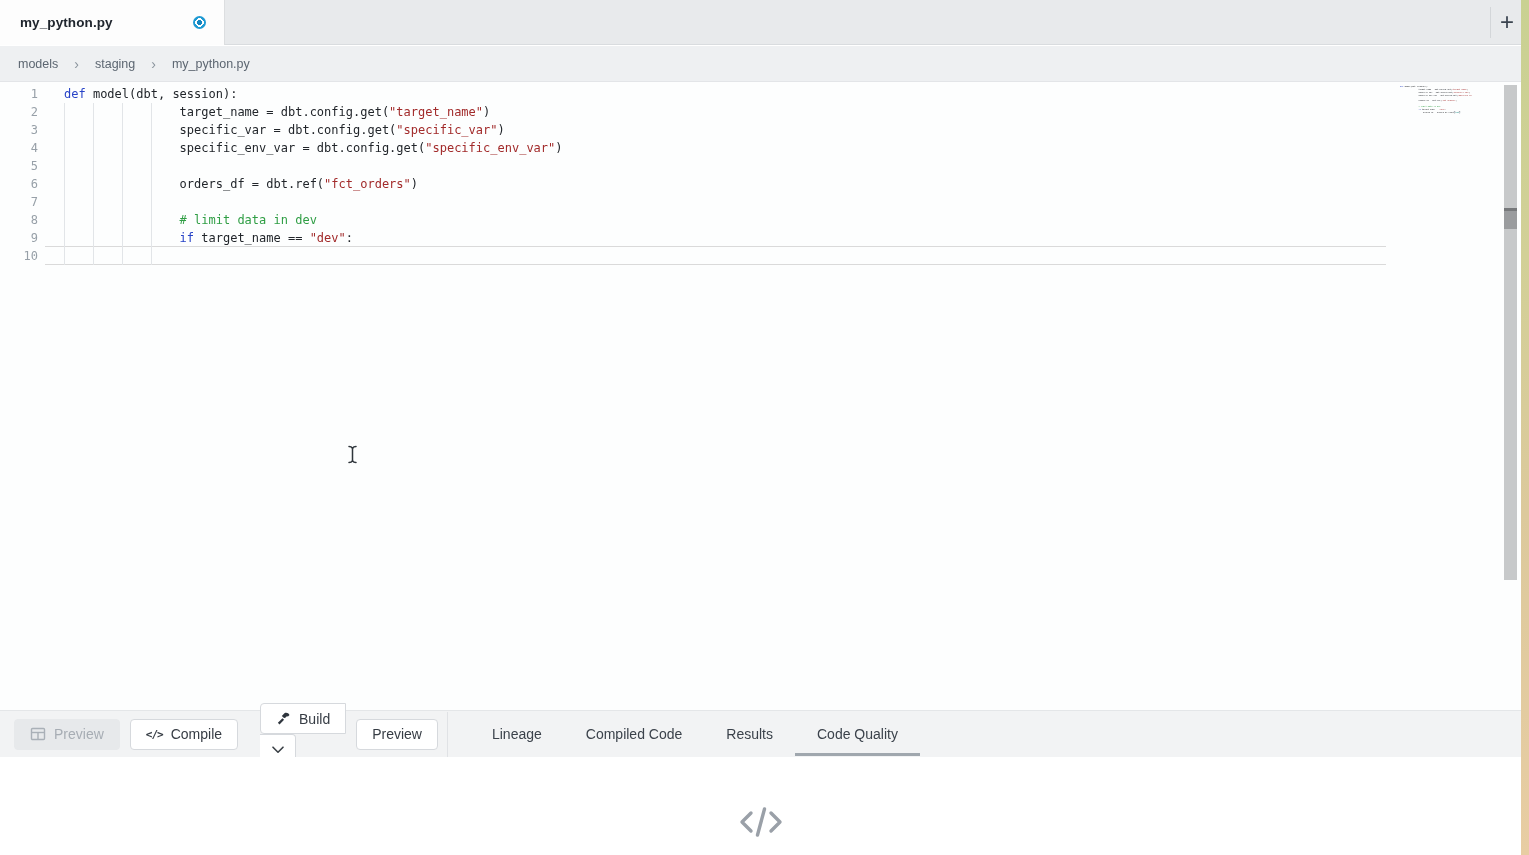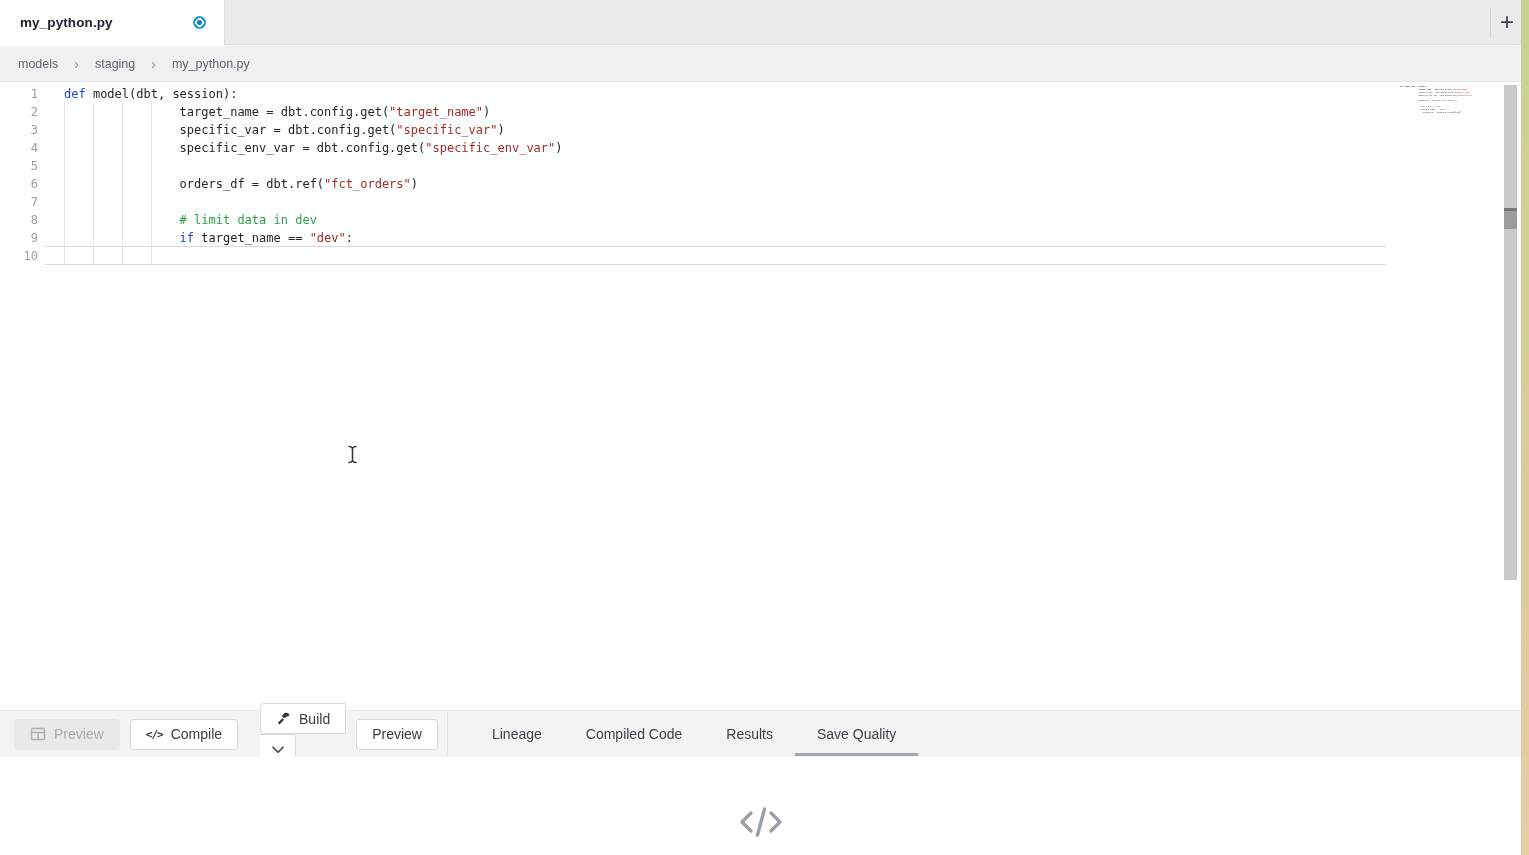--- a/index.html
+++ b/index.html
@@ -210,21 +210,21 @@
       <div class="rtab">
         <span>Lineage</span>
       </div>
       <div class="rtab">
         <span>Compiled Code</span>
       </div>
       <div class="rtab">
         <span>Results</span>
       </div>
       <div class="rtab active">
-        <span>Save Quality</span>
+        <span>Code Quality</span>
       </div>
     </div>
   </div>
 
   <div class="panel">
     <svg width="46" height="36" viewBox="0 0 46 36" fill="none" stroke="#9aa0a8" stroke-width="3.4" stroke-linecap="round" stroke-linejoin="round">
       <polyline points="13,9 4,18 13,27"></polyline>
       <polyline points="33,9 42,18 33,27"></polyline>
       <line x1="26.5" y1="5" x2="19.5" y2="31"></line>
     </svg>

